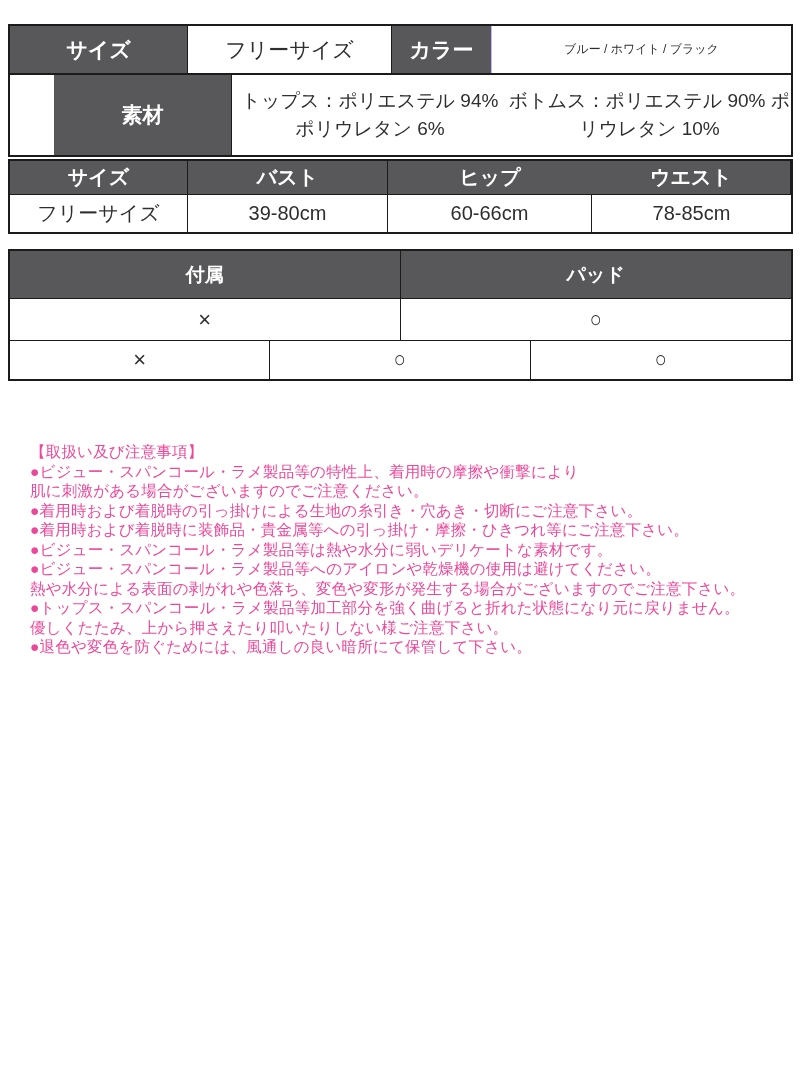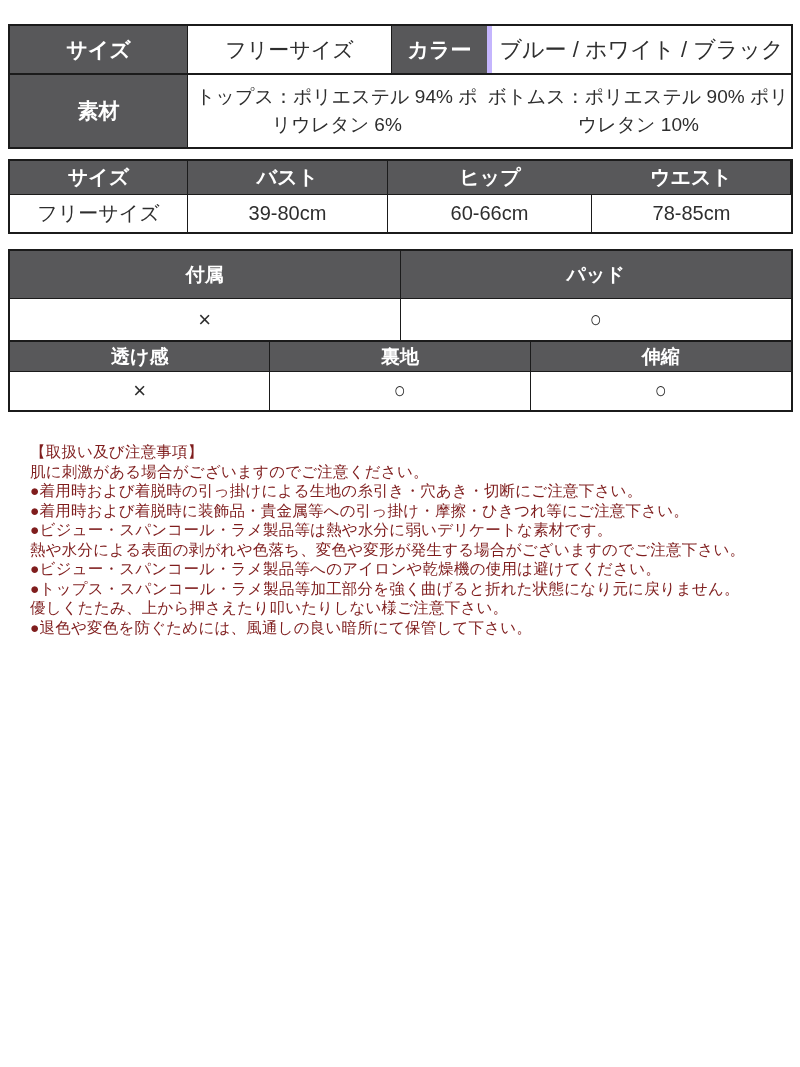--- a/index.html
+++ b/index.html
@@ -41,27 +41,28 @@
   .t1 { top: 8px; }
   .t1-r1 {
     display: grid;
     grid-template-columns: 178px 204px 100px 1fr;
     height: 47px;
     border-bottom: 2px solid #1b1b1b;
   }
   .t1-r2 {
     display: grid;
     grid-template-columns: 178px 1fr;
-    height: 72px;
+    height: 80px;
+    padding-left: 44px;
   }
   .t1 .cell { font-size: 21px; }
-  .t1 .c-colorval { font-size: 22px; }
+  .t1 .c-colorval { font-size: 12px; }
   .t1 .c-sizehd { border-right: 1px solid #1b1b1b; }
   .t1 .c-sizeval { border-right: 1px solid #1b1b1b; }
-  .t1 .c-colorhd { border-right: 5px solid #c4b5fd; }
+  .t1 .c-colorhd { border-right: 1px solid #c4b5fd; }
   .t1 .c-mathd { border-right: 1px solid #1b1b1b; }
   .t1 .c-matval {
     flex-direction: row;
     font-size: 19px;
     line-height: 28px;
   }
   
   .t2 { top: 143px; }
   .t2-head {
     display: grid;
@@ -111,21 +112,21 @@
   }
   .sym-circle { transform: scale(0.9, 1.05); }
   
   .care {
     position: absolute;
     left: 30px;
     top: 426px;
     width: 760px;
     font-size: 15.5px;
     line-height: 19.5px;
-    color: #7f1d1d;
+    color: #ec4899;
     letter-spacing: 0.2px;
   }
   .care-line { white-space: nowrap; }
 </style>
 </head>
 <body>
 
 <div class="page">
 
   <div class="tbl t1">
@@ -165,44 +166,40 @@
       <div class="cell hd">パッド</div>
     </div>
     <div class="t3-r2">
       <div class="cell vline">
         <span class="sym">×</span>
       </div>
       <div class="cell">
         <span class="sym sym-circle">○</span>
       </div>
     </div>
-    <div class="t3-r3">
-      <div class="cell hd vline">透け感</div>
-      <div class="cell hd vline">裏地</div>
-      <div class="cell hd">伸縮</div>
-    </div>
     <div class="t3-r4">
       <div class="cell vline">
         <span class="sym">×</span>
       </div>
       <div class="cell vline">
         <span class="sym sym-circle">○</span>
       </div>
       <div class="cell">
         <span class="sym sym-circle">○</span>
       </div>
     </div>
   </div>
 
   <div class="care">
     <div class="care-line">【取扱い及び注意事項】</div>
+    <div class="care-line">●ビジュー・スパンコール・ラメ製品等の特性上、着用時の摩擦や衝撃により</div>
     <div class="care-line">肌に刺激がある場合がございますのでご注意ください。</div>
     <div class="care-line">●着用時および着脱時の引っ掛けによる生地の糸引き・穴あき・切断にご注意下さい。</div>
     <div class="care-line">●着用時および着脱時に装飾品・貴金属等への引っ掛け・摩擦・ひきつれ等にご注意下さい。</div>
     <div class="care-line">●ビジュー・スパンコール・ラメ製品等は熱や水分に弱いデリケートな素材です。</div>
+    <div class="care-line">●ビジュー・スパンコール・ラメ製品等へのアイロンや乾燥機の使用は避けてください。</div>
     <div class="care-line">熱や水分による表面の剥がれや色落ち、変色や変形が発生する場合がございますのでご注意下さい。</div>
-    <div class="care-line">●ビジュー・スパンコール・ラメ製品等へのアイロンや乾燥機の使用は避けてください。</div>
     <div class="care-line">●トップス・スパンコール・ラメ製品等加工部分を強く曲げると折れた状態になり元に戻りません。</div>
     <div class="care-line">優しくたたみ、上から押さえたり叩いたりしない様ご注意下さい。</div>
     <div class="care-line">●退色や変色を防ぐためには、風通しの良い暗所にて保管して下さい。</div>
   </div>
 
 </div>
 
 </body></html>

